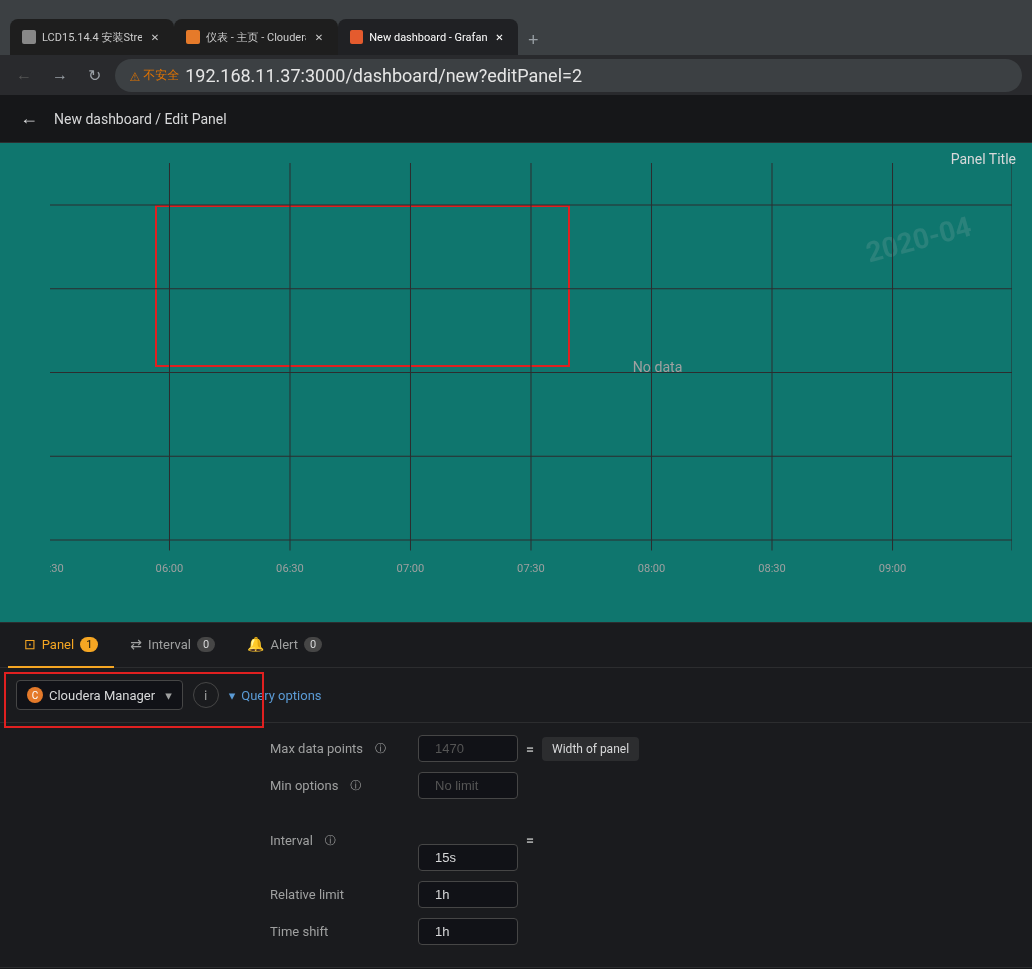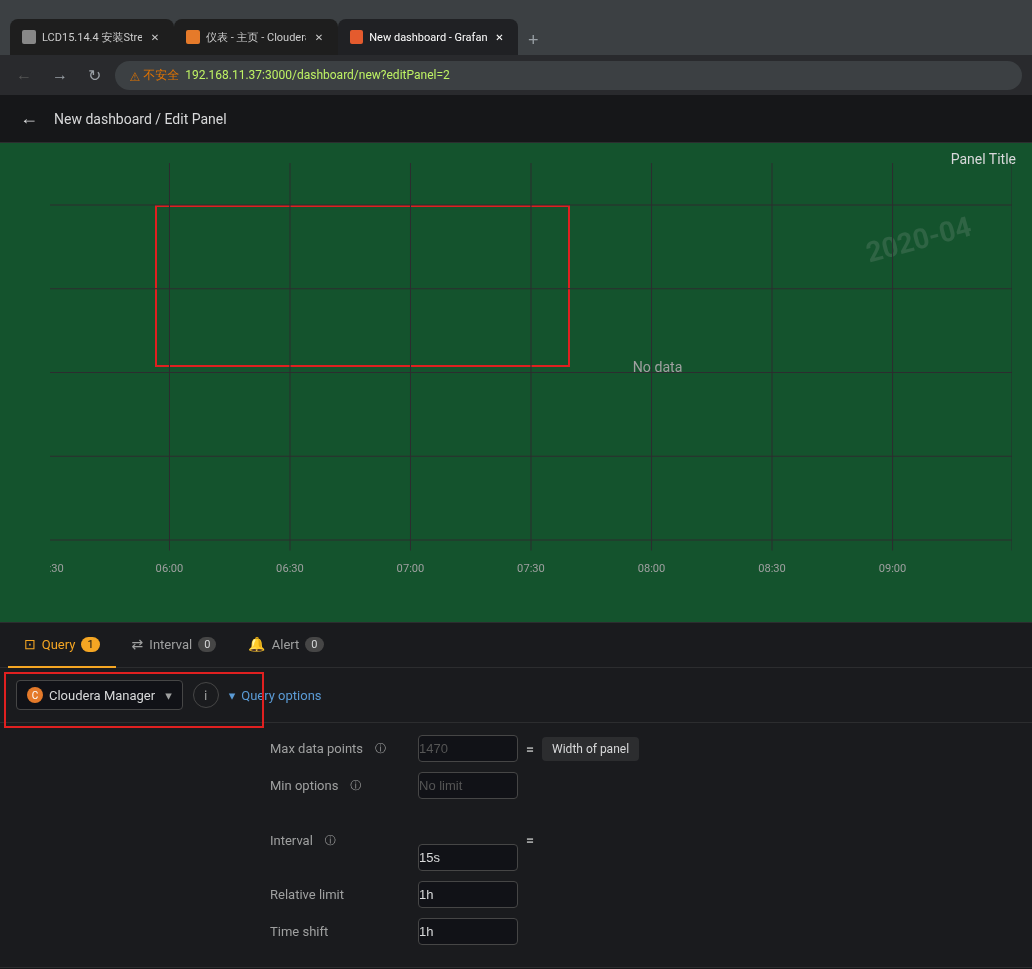--- a/index.html
+++ b/index.html
@@ -97,21 +97,21 @@
       color: #e37400;
       font-size: 12px;
       display: flex;
       align-items: flex-end;
       gap: 3px;
     }
     .security-warning::before {
       content: '⚠';
       color: #e37400;
     }
-    .address-text { color: #bef264; font-size: 12px; }
+    .address-text { color: #e5e5e5; font-size: 18px; }
 
     
     .grafana-app { background: #111217; min-height: 860px; }
 
     
     .top-header {
       background: #161719;
       height: 48px;
       display: flex;
       align-items: center;
@@ -127,21 +127,21 @@
       cursor: pointer;
       padding: 4px;
     }
     .header-title {
       font-size: 14px;
       color: #d8d9da;
     }
 
     
     .chart-area {
-      background: #14532d;
+      background: #0f766e;
       position: relative;
       height: 480px;
       border-bottom: 1px solid #2c2d2f;
     }
     .panel-title-area {
       position: absolute;
       top: 8px;
       right: 16px;
       font-size: 14px;
       color: #d8d9da;
@@ -288,21 +288,21 @@
     .option-info {
       color: #9fa0a0;
       font-size: 11px;
       cursor: pointer;
     }
     .option-input {
       background: #111217;
       border: 1px solid #464646;
       border-radius: 4px;
       color: #d8d9da;
-      padding: 5px 0;
+      padding: 5px 16px;
       font-size: 13px;
       width: 100px;
     }
     .option-input::placeholder { color: #555; }
     .option-equals {
       color: #9fa0a0;
       font-size: 14px;
       font-weight: bold;
     }
     .option-value-text {
@@ -454,21 +454,21 @@
         <text class="x-label" x="832" y="390" text-anchor="middle">09:00</text>
 
         <text class="no-data-text" x="600" y="200" text-anchor="middle">No data</text>
       </svg>
     </div>
   </div>
 
   <div class="bottom-tabs">
     <div class="tab-item active">
       <span class="tab-icon">⊡</span>
-      <span>Query</span>
+      <span>Panel</span>
       <span class="tab-badge">1</span>
     </div>
     <div class="tab-item">
       <span class="tab-icon">⇄</span>
       <span>Interval</span>
       <span class="tab-badge">0</span>
     </div>
     <div class="tab-item">
       <span class="tab-icon">🔔</span>
       <span>Alert</span>

